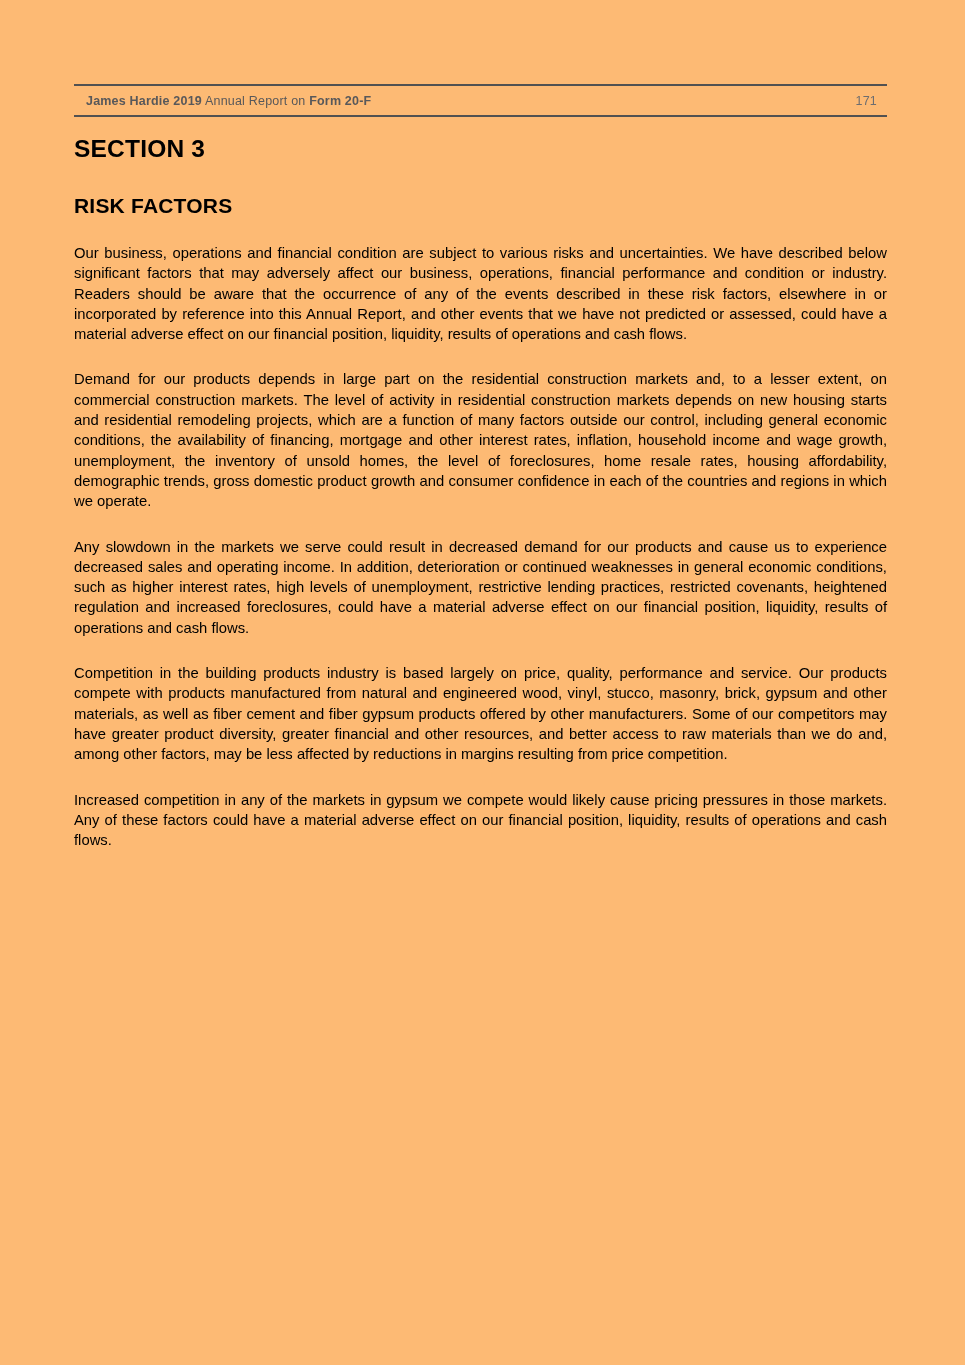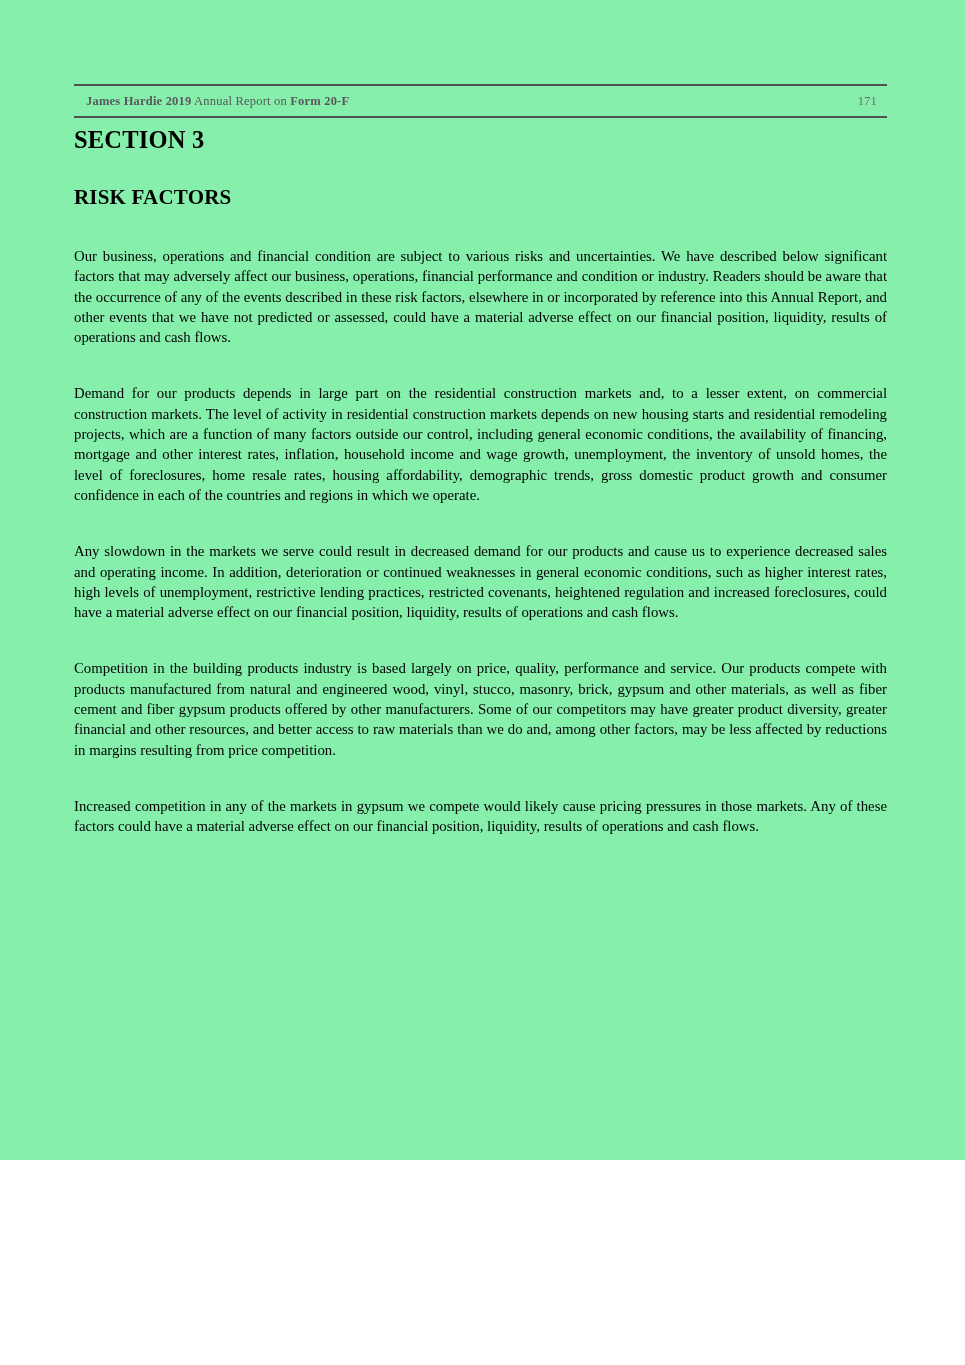--- a/index.html
+++ b/index.html
@@ -1,23 +1,23 @@
 <!DOCTYPE html>
 <html><head>
 <meta charset="utf-8">
 <style>
   * { margin: 0; padding: 0; box-sizing: border-box; }
   html, body { background: #ffffff; }
   .page {
     position: relative;
     width: 965px;
-    height: 1160px;
+    height: 1365px;
     margin: 0 auto;
-    background: #86efac;
-    font-family: Liberation Serif, serif;
+    background: #fdba74;
+    font-family: Liberation Sans, sans-serif;
     color: #000000;
     overflow: hidden;
   }
   .frame {
     padding: 84px 78px 0 74px; 
   }
   .rule {
     height: 2px;
     background: #515151;
     border: none;
@@ -29,38 +29,38 @@
     padding: 8px 10px 7px 12px;
     font-size: 12.5px;
     color: #58585a;
     letter-spacing: 0.2px;
   }
   .report-header .bold { font-weight: bold; }
   .report-header .left span { white-space: pre; }
   .page-num { color: #6d6d6f; }
 
   .section-title {
-    margin-top: 8px;
+    margin-top: 18px;
     font-size: 24.5px;
     font-weight: bold;
     letter-spacing: 0.2px;
   }
   .risk-factors {
     margin-top: 31px;
     font-size: 21px;
     font-weight: bold;
     letter-spacing: 0.2px;
   }
   .body-copy {
     margin-top: 16px;
   }
   .body-copy p, .body-copy h3, .body-copy h4 {
     font-size: 14.8px;
     line-height: 20.3px;
-    margin-top: 36px;
+    margin-top: 25px;
   }
   .body-copy p {
     text-align: justify;
   }
   h3.underlined {
     font-weight: bold;
     text-decoration: underline;
     text-underline-offset: 3px;
   }
   h4.risk-subheading {

